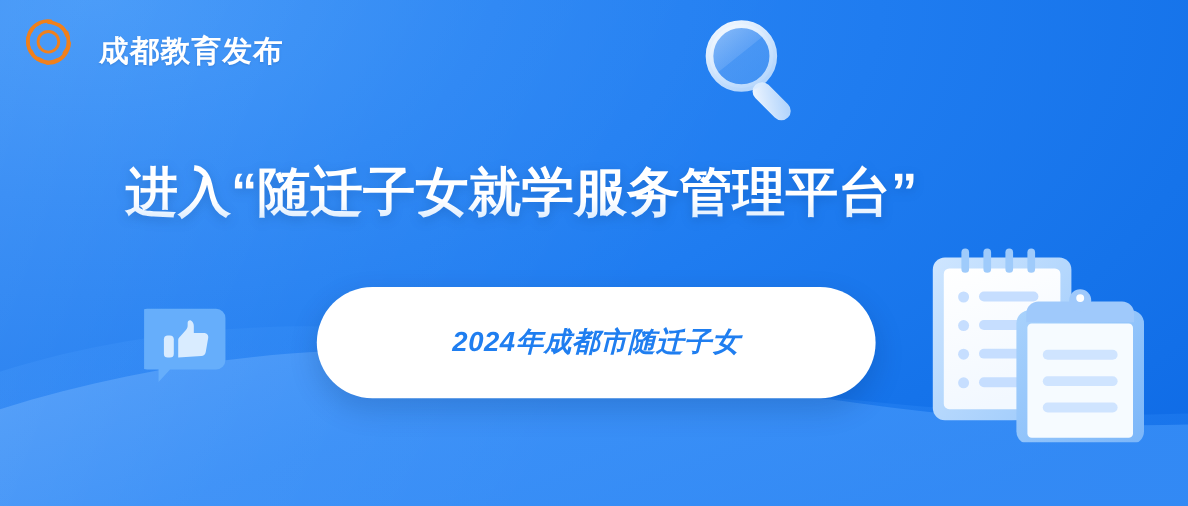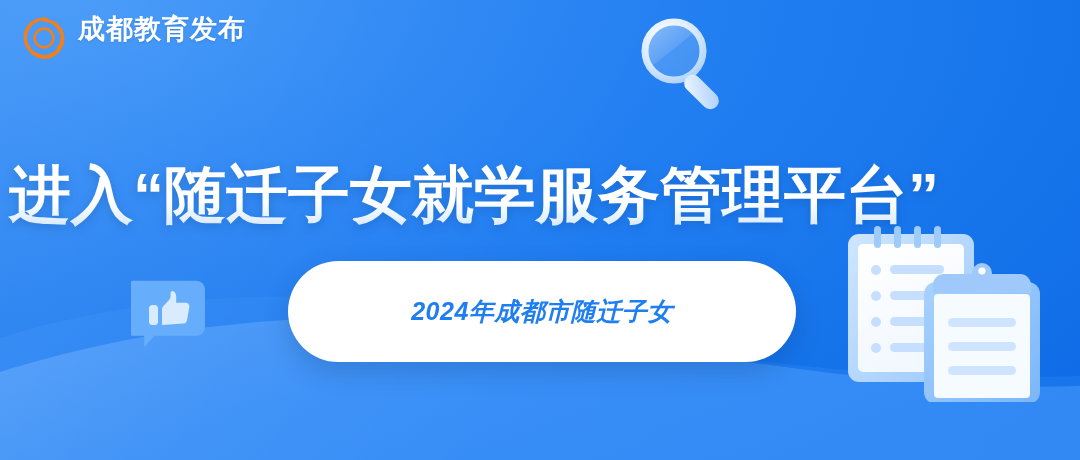--- a/index.html
+++ b/index.html
@@ -15,33 +15,33 @@
   }
   
   .sheen{
     position:absolute;left:0;top:0;width:1080px;height:460px;
     background:linear-gradient(118deg, rgba(255,255,255,.10) 0%, rgba(255,255,255,.03) 32%, rgba(255,255,255,0) 55%);
     pointer-events:none;
   }
   
   .wave{position:absolute;left:0;bottom:0;width:1080px;height:180px;}
   
-  .logo-row{position:absolute;left:22px;top:16px;display:flex;align-items:flex-start;gap:12px;}
+  .logo-row{position:absolute;left:22px;top:16px;display:flex;align-items:flex-end;gap:24px;}
   .logo-mark{position:relative;width:44px;height:44px;flex:0 0 44px;}
   .logo-text{
     color:#ffffff;font-size:27px;font-weight:bold;letter-spacing:1px;
     line-height:1;white-space:nowrap;
     text-shadow:0 1px 2px rgba(0,40,100,.18);
   }
   
   .magnifier{position:absolute;left:630px;top:14px;width:110px;height:100px;}
   
   .title{
     position:absolute;left:0;top:116px;width:948px;text-align:center;
-    font-size:62px;font-weight:bold;line-height:1.18;white-space:nowrap;
+    font-size:48px;font-weight:bold;line-height:1.18;white-space:nowrap;
     letter-spacing:0px;
     background:linear-gradient(180deg,#ffffff 0%,#ffffff 58%,#eaf4ff 78%,#cfe4fb 100%);
     -webkit-background-clip:text;background-clip:text;color:transparent;
     -webkit-text-fill-color:transparent;
     filter:drop-shadow(0 3px 5px rgba(0,45,110,.22));
   }
   
   .pill{
     position:absolute;left:288px;top:261px;width:508px;height:101px;
     background:#ffffff;border-radius:52px;

